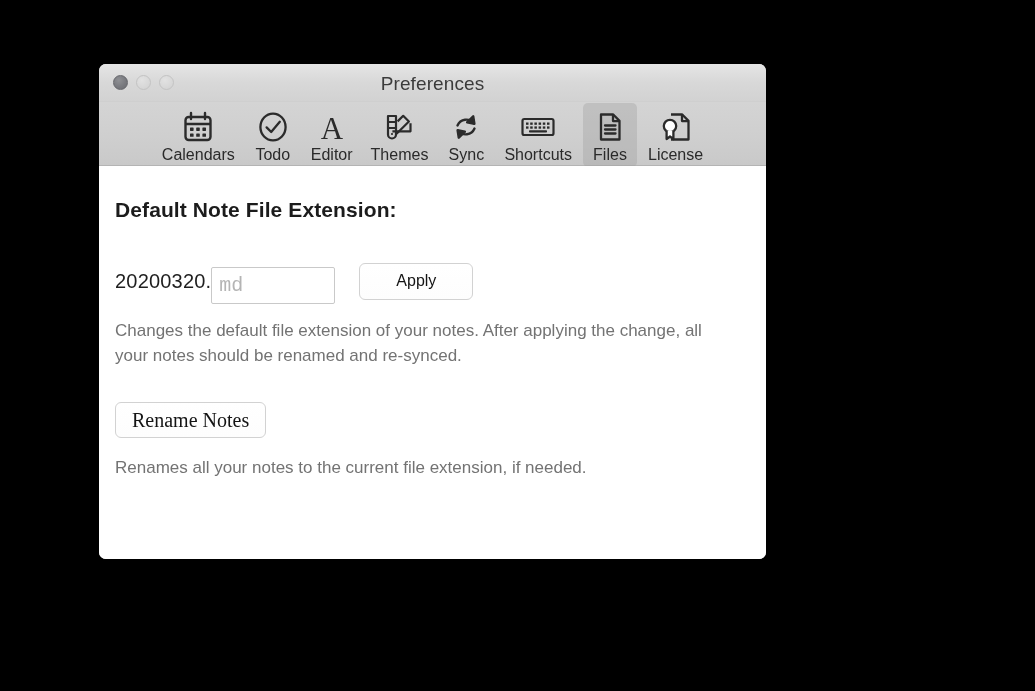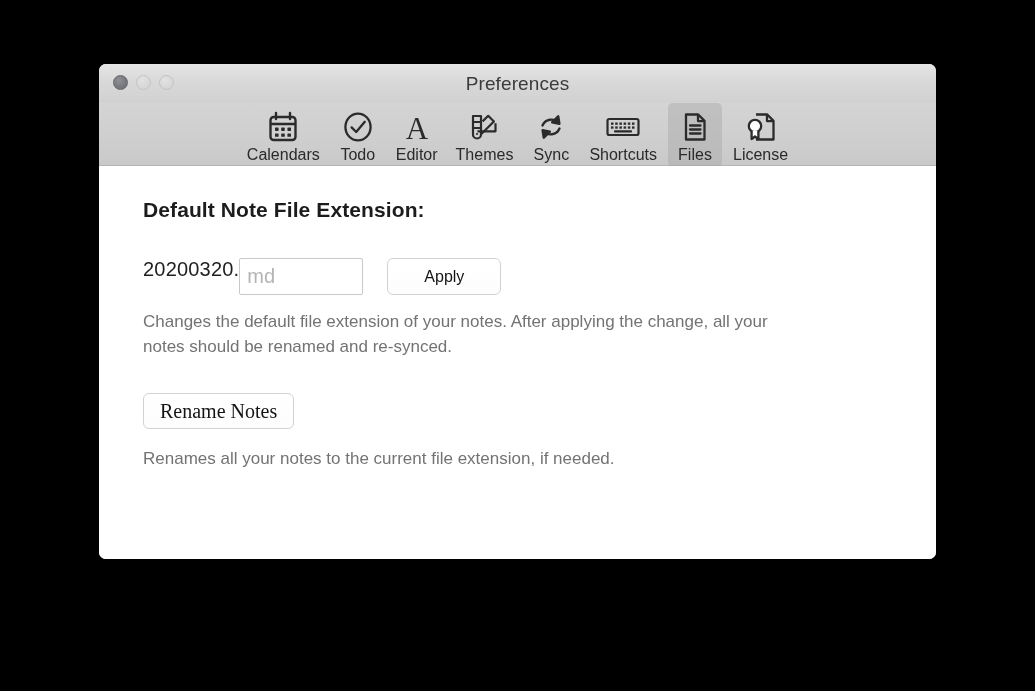--- a/index.html
+++ b/index.html
@@ -37,21 +37,21 @@
     border-radius: 86px;
     background:
       repeating-conic-gradient(from 0deg at 50% 50%, rgba(20,30,20,0.0) 0deg 2deg, rgba(40,55,40,0.0) 2deg 4deg);
     opacity: .6;
   }
 
   
   #window {
     position: absolute;
     left: 99px; top: 64px;
-    width: 837px; height: 495px;
+    width: 667px; height: 495px;
     border-radius: 7px;
     overflow: hidden;
     background: #ffffff;
     box-shadow: 0 2px 10px rgba(0,0,0,0.55);
   }
 
   
   #titlebar {
     position: relative;
     height: 38px;
@@ -120,50 +120,52 @@
     line-height: 19px;
     white-space: nowrap;
     margin-top: -1px;
     text-align: center;
   }
 
   
   #content {
     background: #ffffff;
     height: 393px;
-    padding: 32px 36px 0 44px;
+    padding: 32px 36px 0 16px;
     position: relative;
   }
   h2#section-heading {
     margin: 0;
     font-size: 21px;
     font-weight: bold;
     color: #1c1c1c;
     letter-spacing: .1px;
   }
   #ext-row {
     margin-top: 36px;
     display: flex;
+    align-items: center;
   }
   #ext-prefix {
     font-size: 20px;
     color: #1f1f1f;
     letter-spacing: .2px;
   }
   #ext-input {
     width: 124px;
     height: 37px;
     border: 1px solid #c9c9c9;
     border-radius: 2px;
     background: #ffffff;
-    font-family: Liberation Sans, sans-serif;
+    font-family: Liberation Mono, monospace;
     font-size: 20px;
     color: #1f1f1f;
     padding: 0 7px;
     outline: none;
+    margin-top: 9px;
   }
   #ext-input::placeholder { color: #b4b4b4; }
   #apply-button {
     margin-left: 24px;
     height: 37px;
     min-width: 114px;
     padding: 0 18px;
     border: 1px solid #d2d2d2;
     border-radius: 6px;
     background: linear-gradient(to bottom, #ffffff 0%, #fdfdfd 100%);

